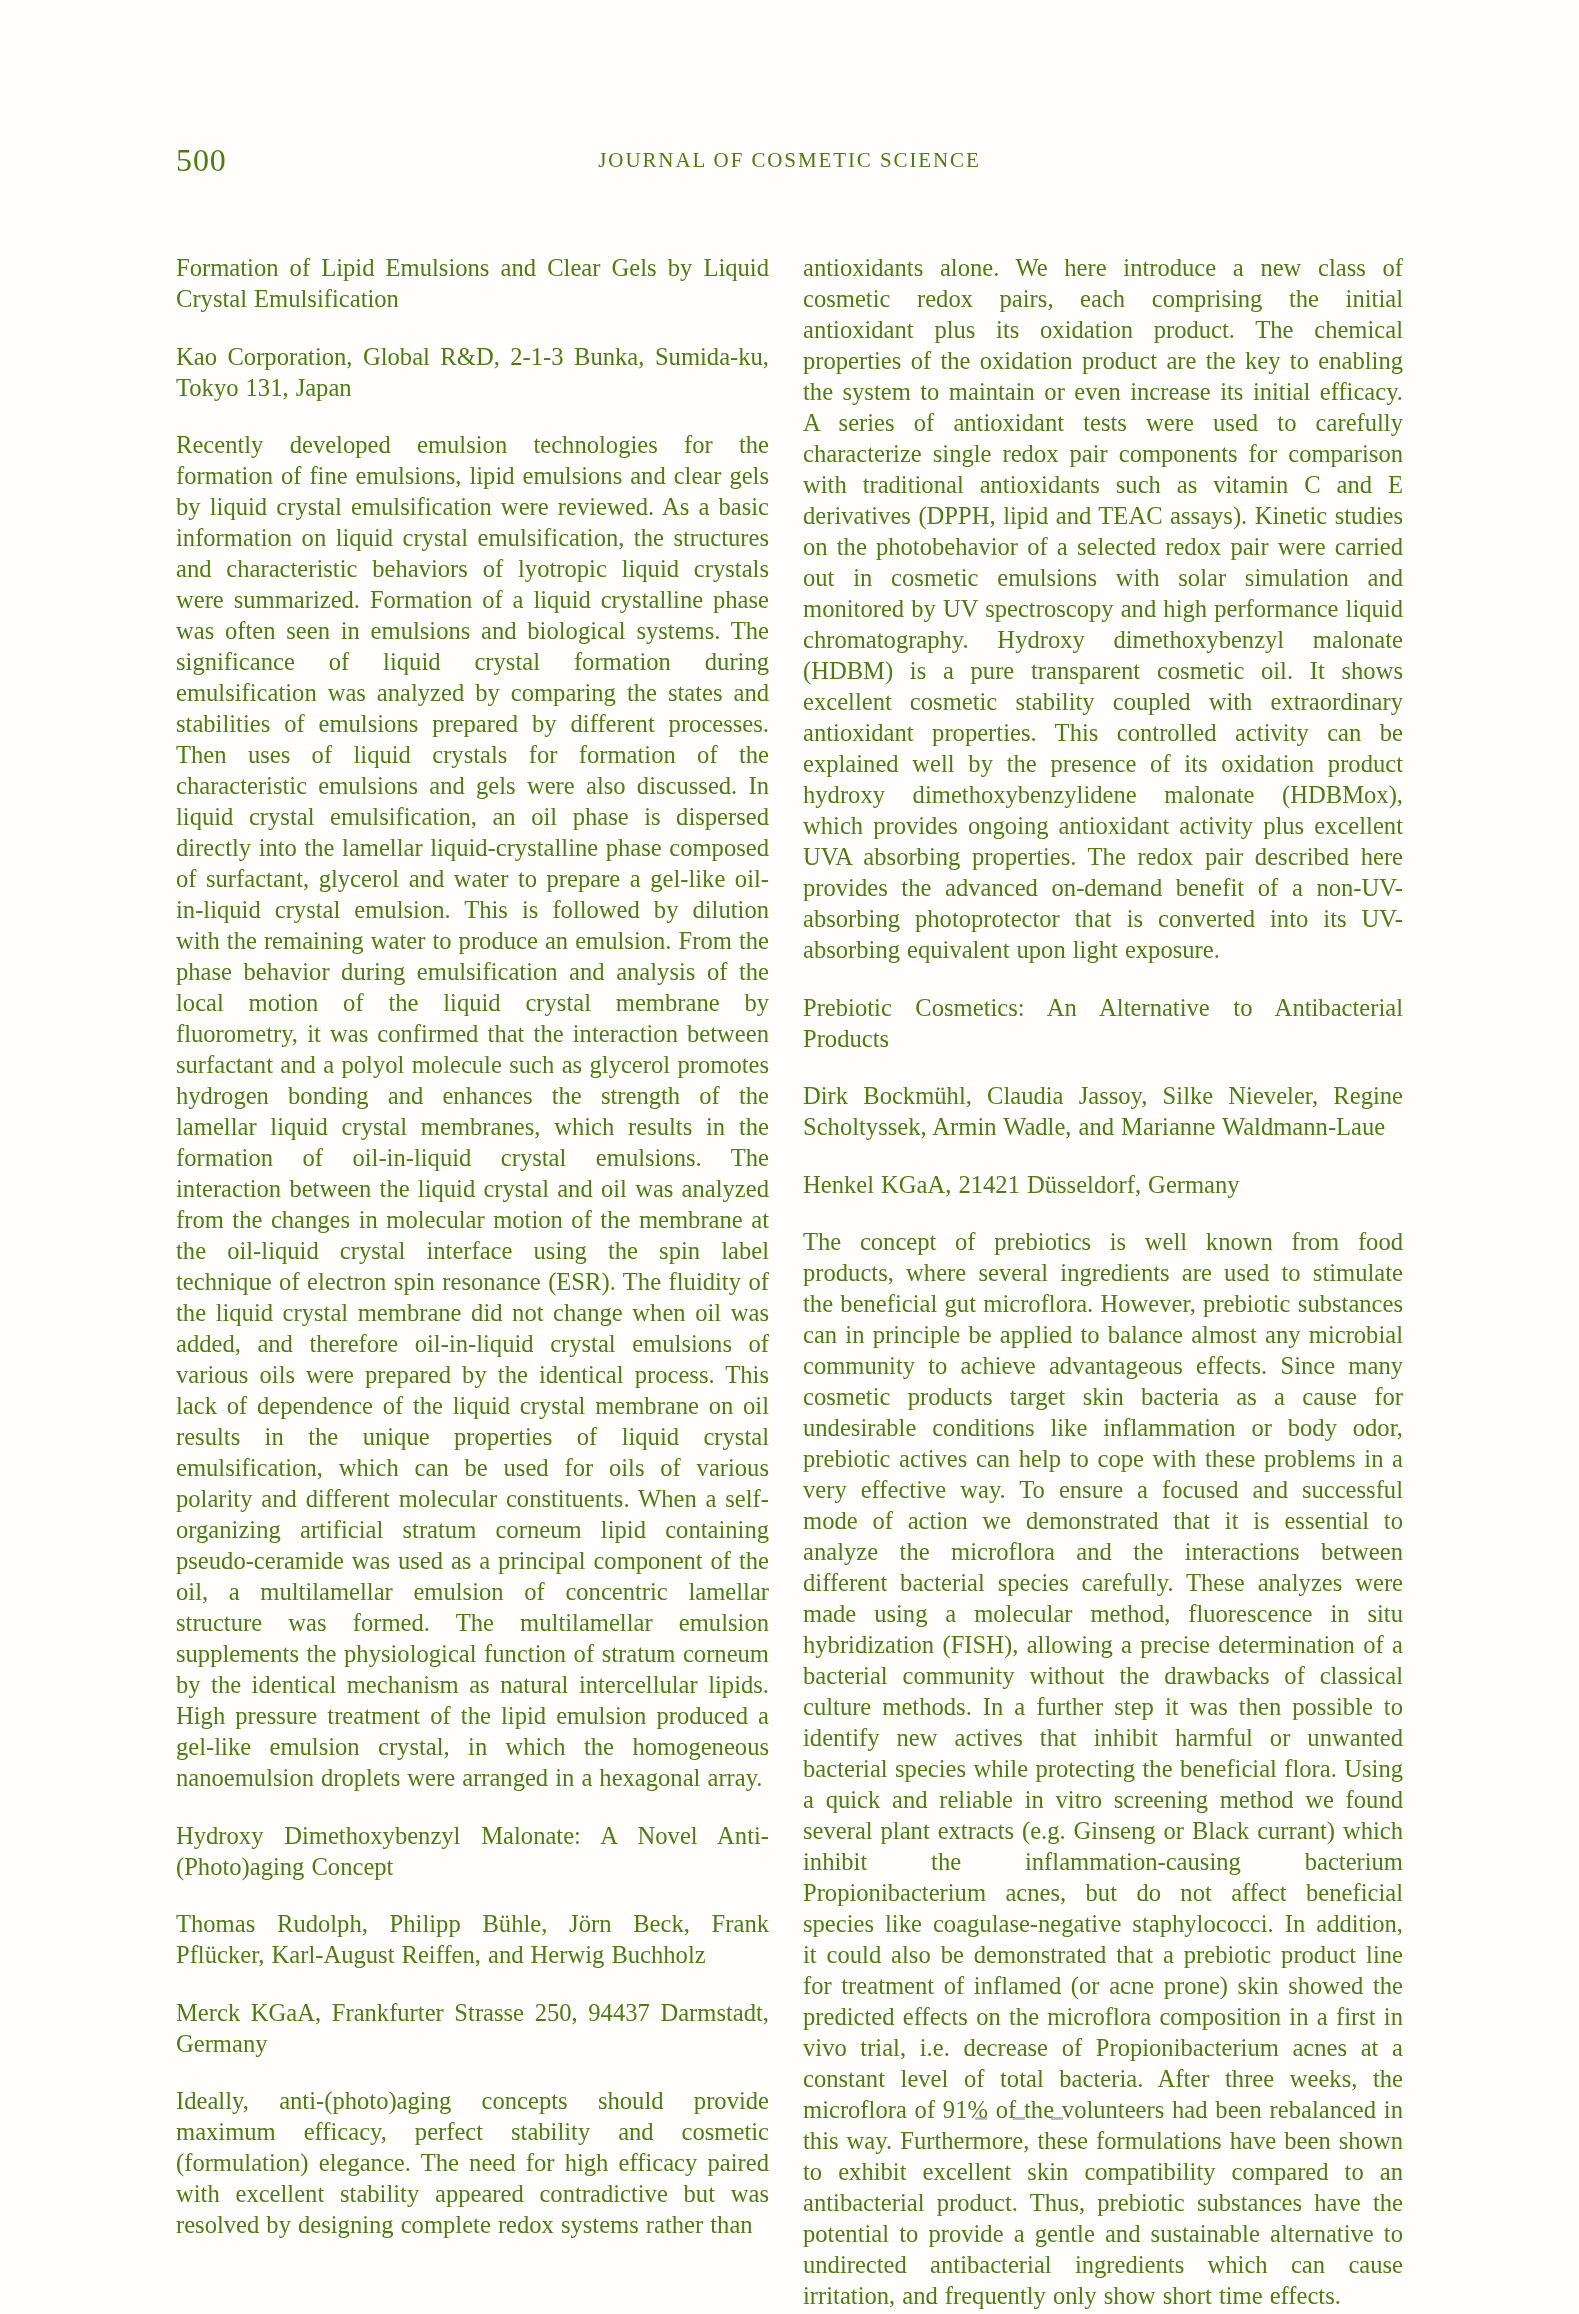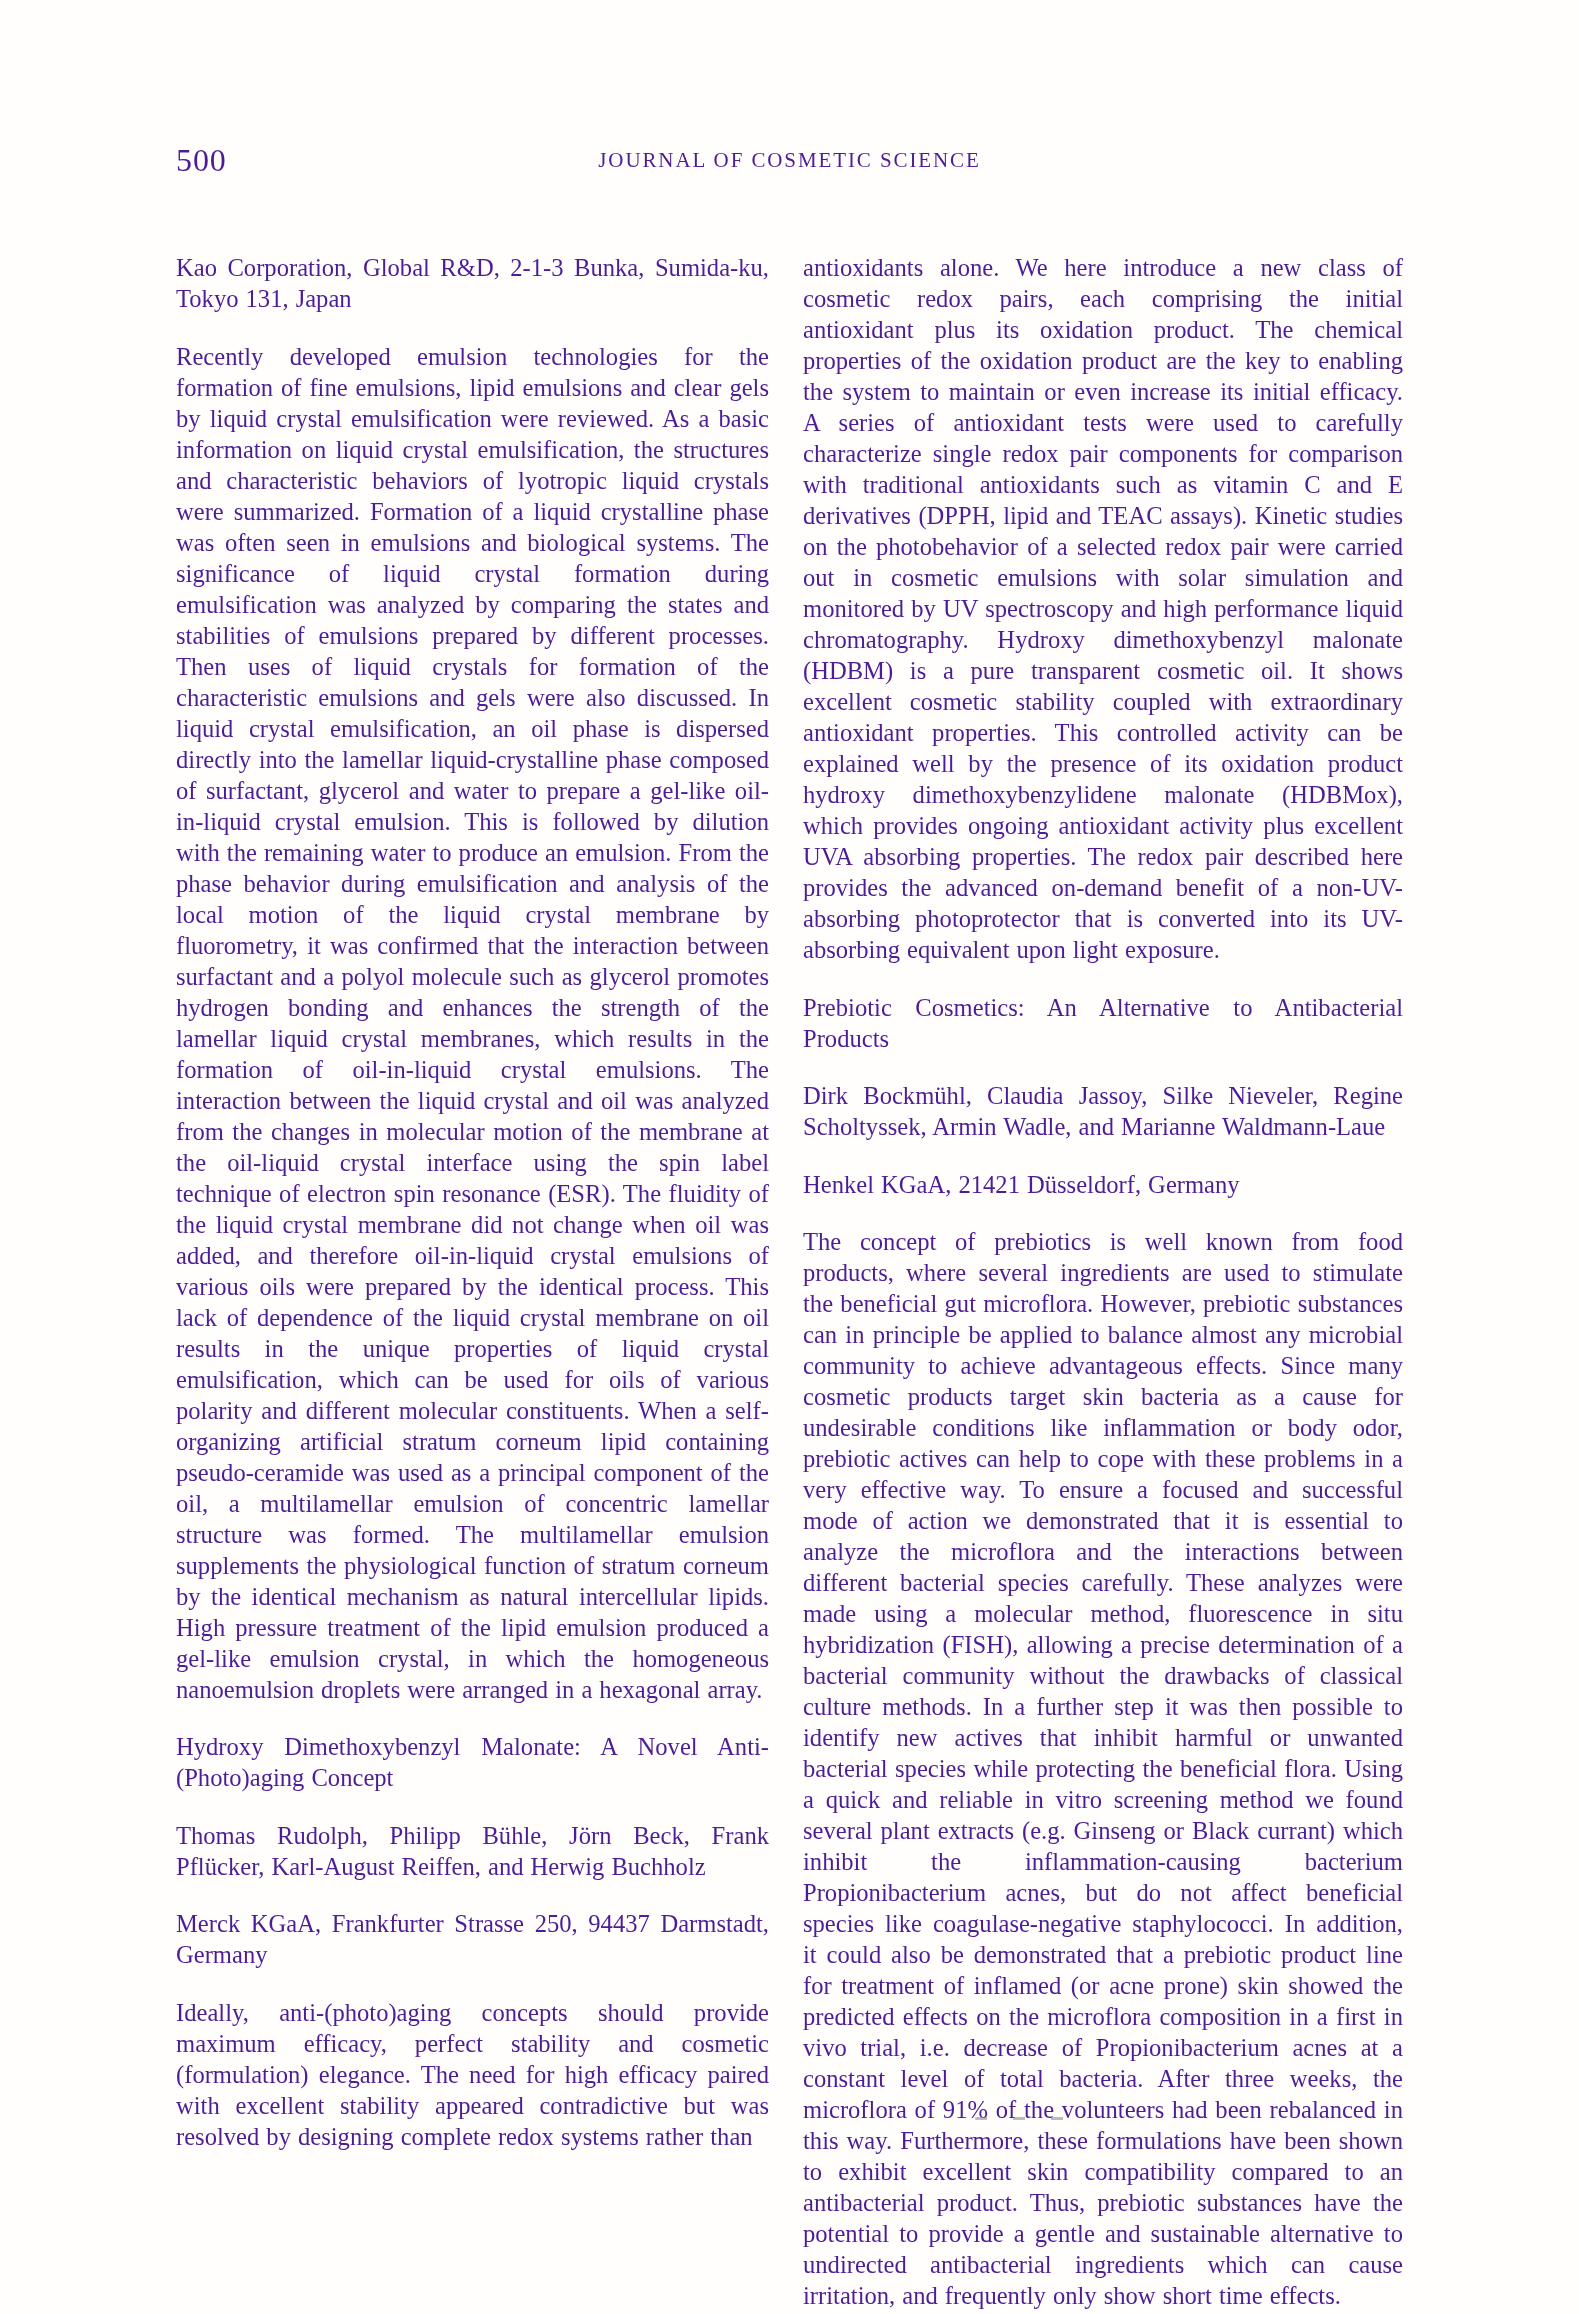--- a/index.html
+++ b/index.html
@@ -7,21 +7,21 @@
     padding: 0;
     background: #ffffff;
   }
   .page {
     position: relative;
     width: 1579px;
     height: 2315px;
     background: #fffefd;
     overflow: hidden;
     font-family: "Liberation Serif", "DejaVu Serif", serif;
-    color: #4c1d95;
+    color: #4d7c0f;
   }
   .page-number {
     position: absolute;
     left: 176px;
     top: 142px;
     font-size: 32px;
     line-height: 36px;
     letter-spacing: 0.9px;
   }
   .journal-header {
@@ -60,20 +60,21 @@
 </head>
 <body>
 
 <div class="page">
 
   <div class="page-number">500</div>
 
   <div class="journal-header">JOURNAL OF COSMETIC SCIENCE</div>
 
   <div class="col col-left">
+    <p class="block title">Formation of Lipid Emulsions and Clear Gels by Liquid Crystal Emulsification</p>
     <p class="block affiliation">Kao Corporation, Global R&amp;D, 2-1-3 Bunka, Sumida-ku, Tokyo 131, Japan</p>
     <p class="block body-text">Recently developed emulsion technologies for the formation of fine emulsions, lipid emulsions and clear gels by liquid crystal emulsification were reviewed. As a basic information on liquid crystal emulsification, the structures and characteristic behaviors of lyotropic liquid crystals were summarized. Formation of a liquid crystalline phase was often seen in emulsions and biological systems. The significance of liquid crystal formation during emulsification was analyzed by comparing the states and stabilities of emulsions prepared by different processes. Then uses of liquid crystals for formation of the characteristic emulsions and gels were also discussed. In liquid crystal emulsification, an oil phase is dispersed directly into the lamellar liquid-crystalline phase composed of surfactant, glycerol and water to prepare a gel-like oil-in-liquid crystal emulsion. This is followed by dilution with the remaining water to produce an emulsion. From the phase behavior during emulsification and analysis of the local motion of the liquid crystal membrane by fluorometry, it was confirmed that the interaction between surfactant and a polyol molecule such as glycerol promotes hydrogen bonding and enhances the strength of the lamellar liquid crystal membranes, which results in the formation of oil-in-liquid crystal emulsions. The interaction between the liquid crystal and oil was analyzed from the changes in molecular motion of the membrane at the oil-liquid crystal interface using the spin label technique of electron spin resonance (ESR). The fluidity of the liquid crystal membrane did not change when oil was added, and therefore oil-in-liquid crystal emulsions of various oils were prepared by the identical process. This lack of dependence of the liquid crystal membrane on oil results in the unique properties of liquid crystal emulsification, which can be used for oils of various polarity and different molecular constituents. When a self-organizing artificial stratum corneum lipid containing pseudo-ceramide was used as a principal component of the oil, a multilamellar emulsion of concentric lamellar structure was formed. The multilamellar emulsion supplements the physiological function of stratum corneum by the identical mechanism as natural intercellular lipids. High pressure treatment of the lipid emulsion produced a gel-like emulsion crystal, in which the homogeneous nanoemulsion droplets were arranged in a hexagonal array.</p>
 
     <p class="block title section-gap">Hydroxy Dimethoxybenzyl Malonate: A Novel Anti-(Photo)aging Concept</p>
     <p class="block authors">Thomas Rudolph, Philipp Bühle, Jörn Beck, Frank Pflücker, Karl-August Reiffen, and Herwig Buchholz</p>
     <p class="block affiliation">Merck KGaA, Frankfurter Strasse 250, 94437 Darmstadt, Germany</p>
     <p class="block body-text">Ideally, anti-(photo)aging concepts should provide maximum efficacy, perfect stability and cosmetic (formulation) elegance. The need for high efficacy paired with excellent stability appeared contradictive but was resolved by designing complete redox systems rather than</p>
   </div>
 
   <div class="col col-right">

